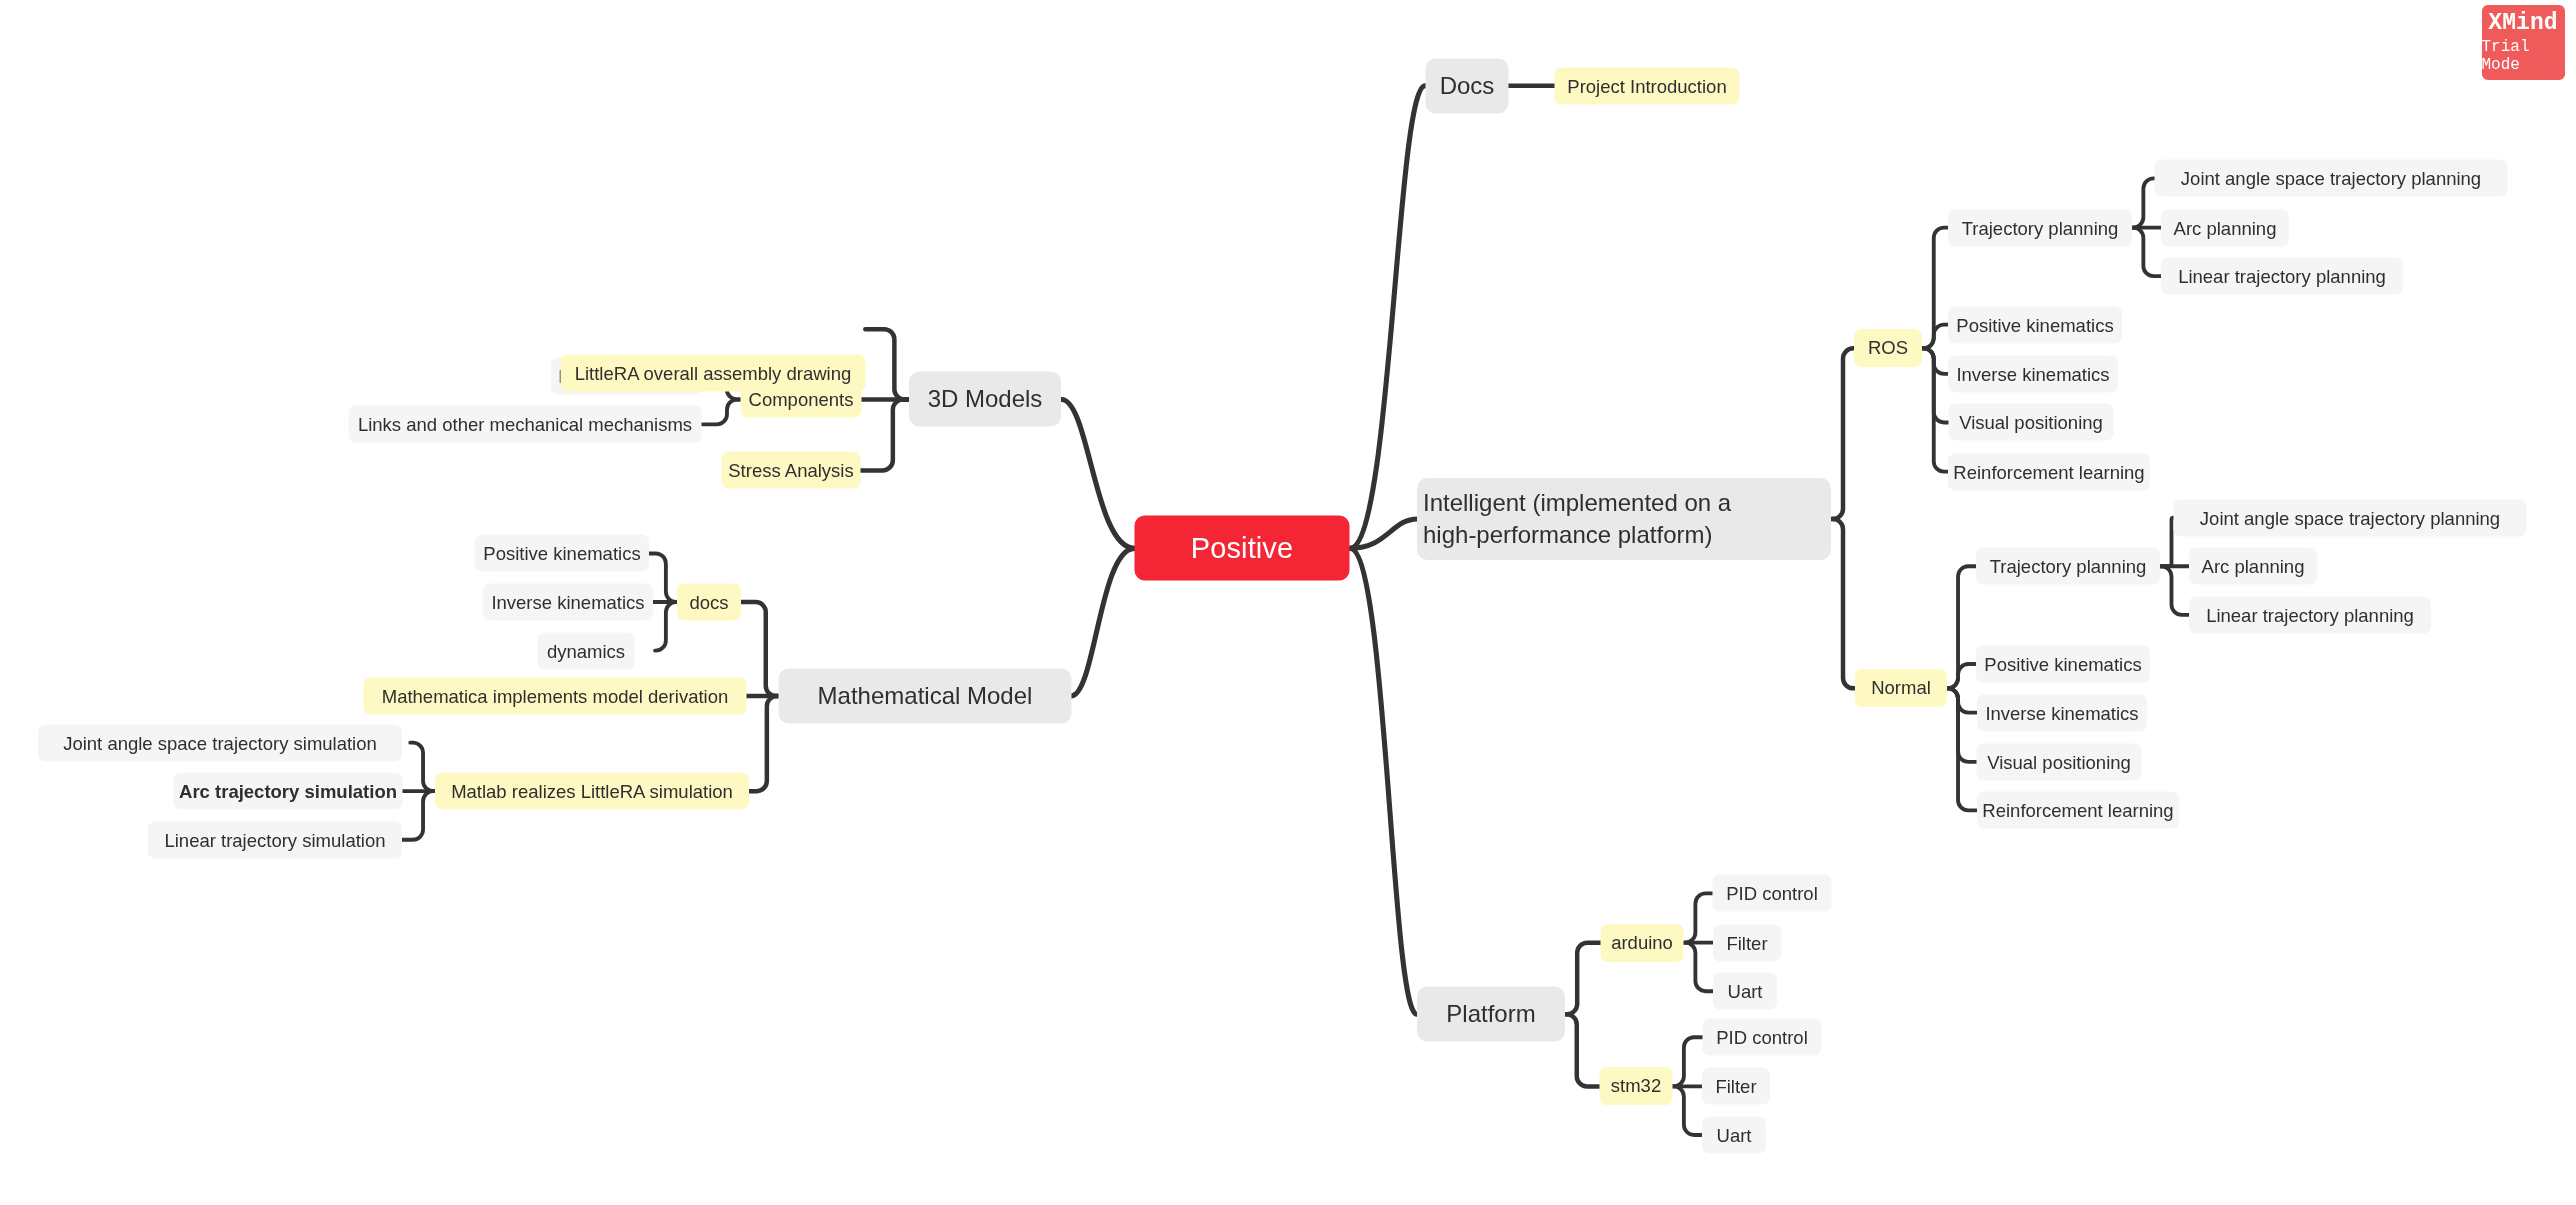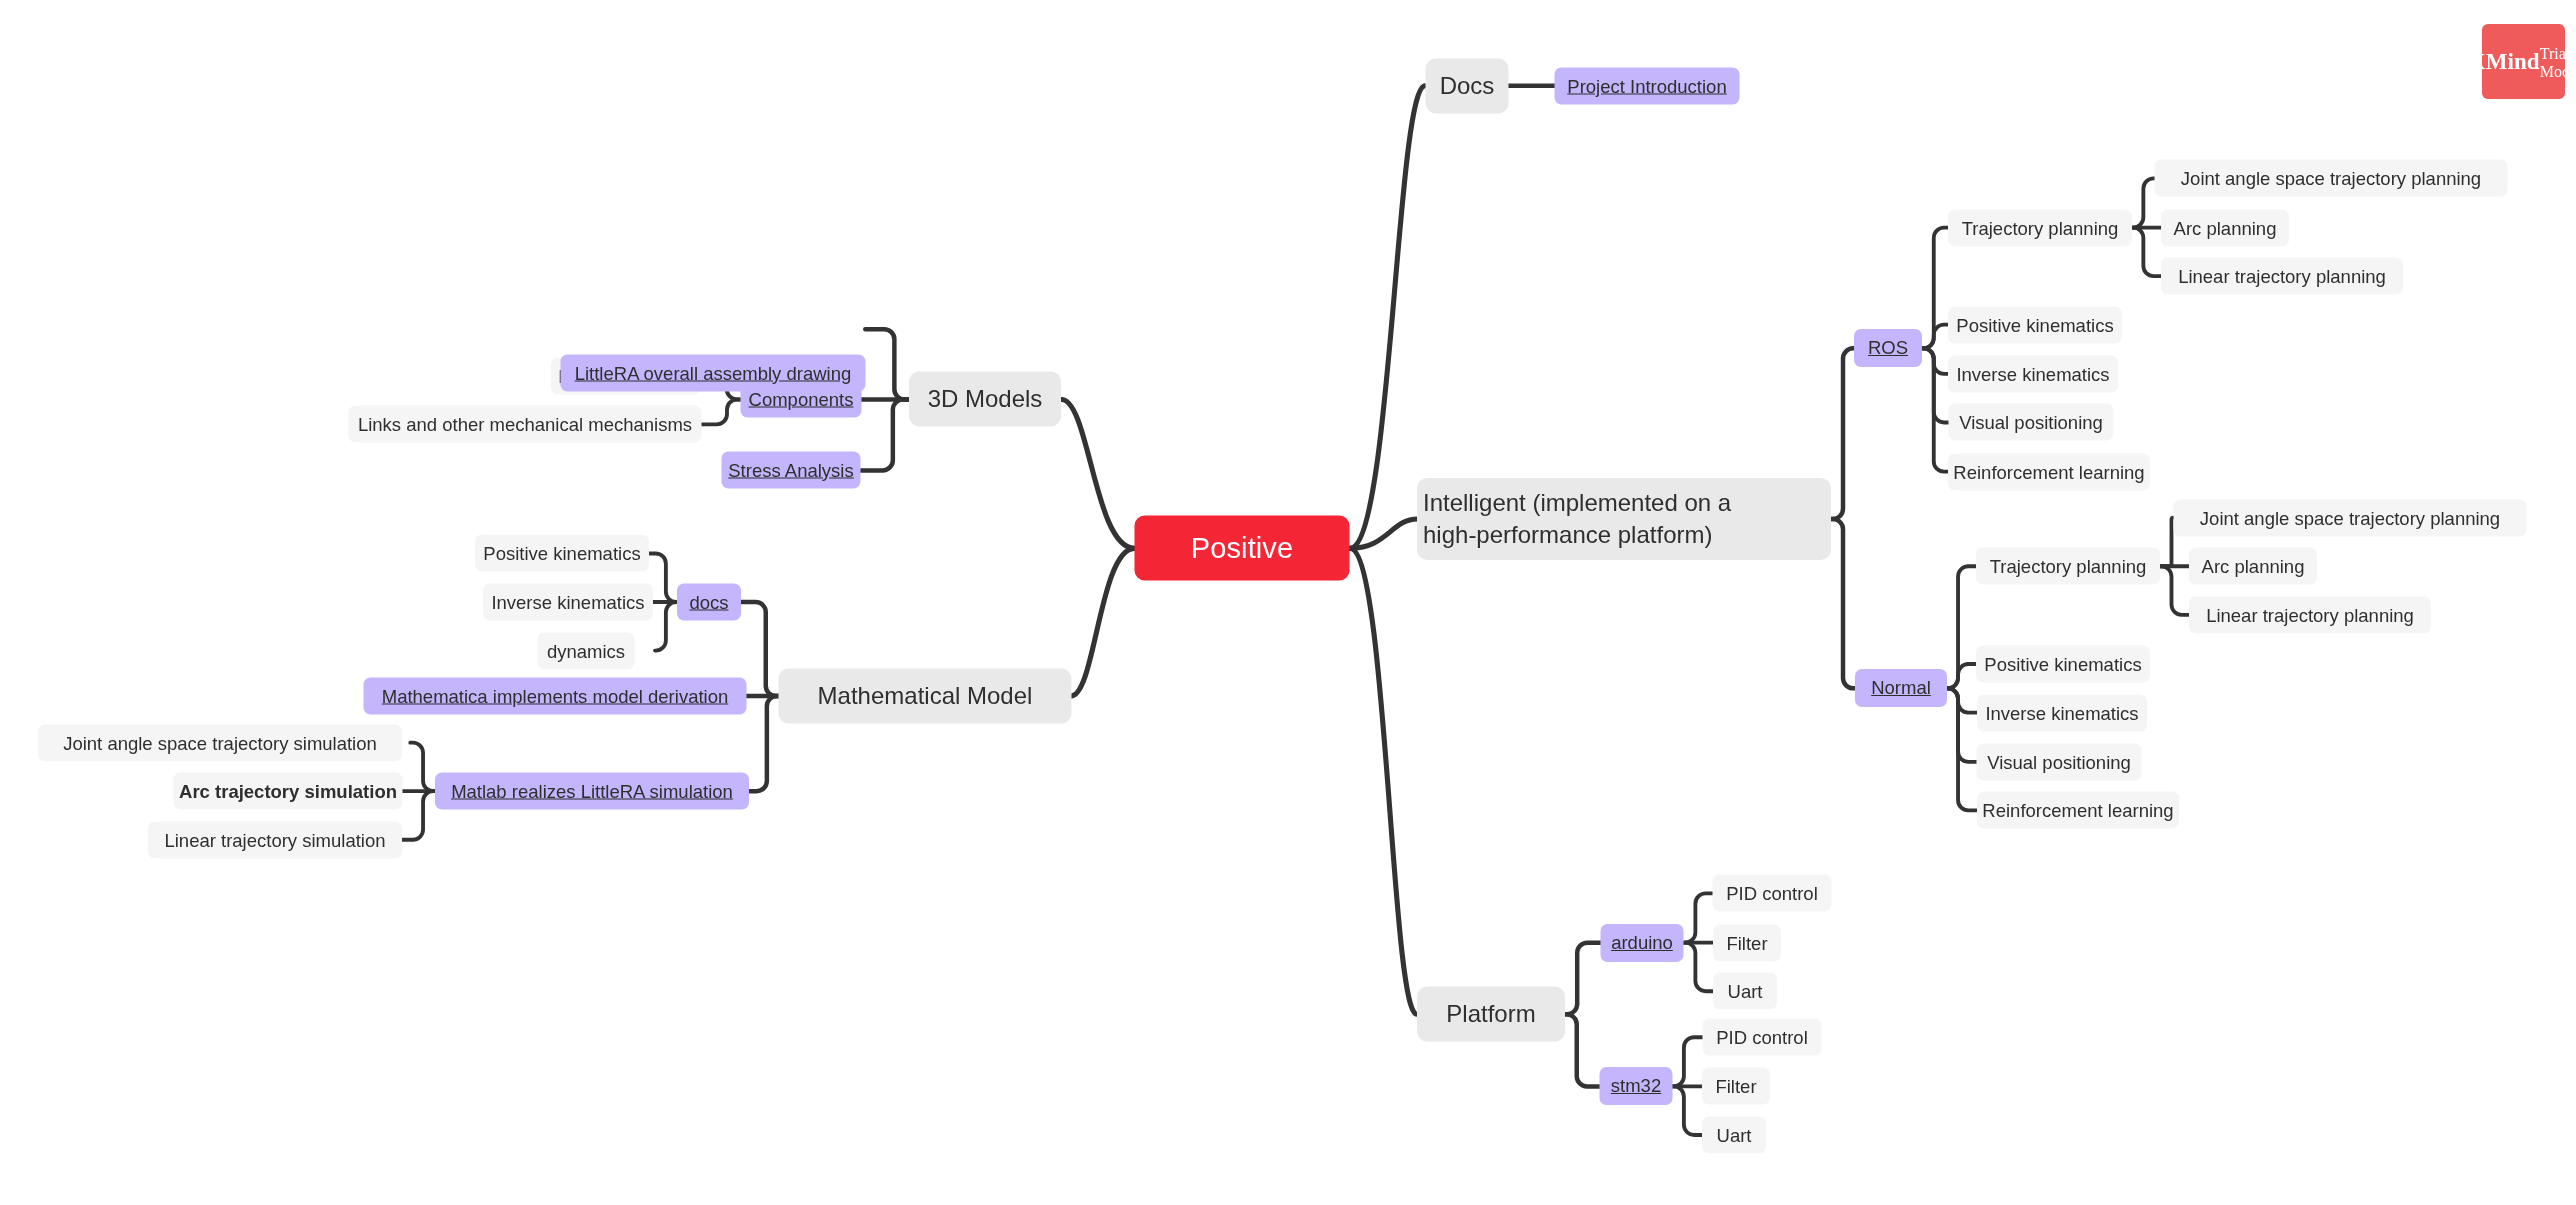--- a/index.html
+++ b/index.html
@@ -55,41 +55,39 @@
     padding: 0 6px;
     line-height: 1.34;
   }
   .node.leaf {
     background: #f5f5f5;
     font-size: 18.5px;
     padding: 0 11.5px;
     border-radius: 7px;
   }
   .node.sub {
-    background: #c4b5fd;
+    background: #fef9c3;
     font-size: 18.5px;
     padding: 0 11.5px;
     border-radius: 7px;
-    text-decoration: underline;
   }
   .badge {
     position: absolute;
     right: 11.5px;
     top: 5.1px;
     width: 83px;
     height: 75px;
     background: #ef5b5b;
     border-radius: 5.8px;
     display: flex;
-    flex-direction: row;
+    flex-direction: column;
     align-items: center;
     justify-content: center;
     color: #ffffff;
-    font-family: Liberation Serif, serif;
-    margin-top: 19px;
+    font-family: Liberation Mono, monospace;
   }
   .badge .b-title {
     font-size: 23px;
     font-weight: bold;
     letter-spacing: 0.1px;
     line-height: 1.05;
   }
   .badge .b-sub {
     font-size: 16px;
     line-height: 1.15;

